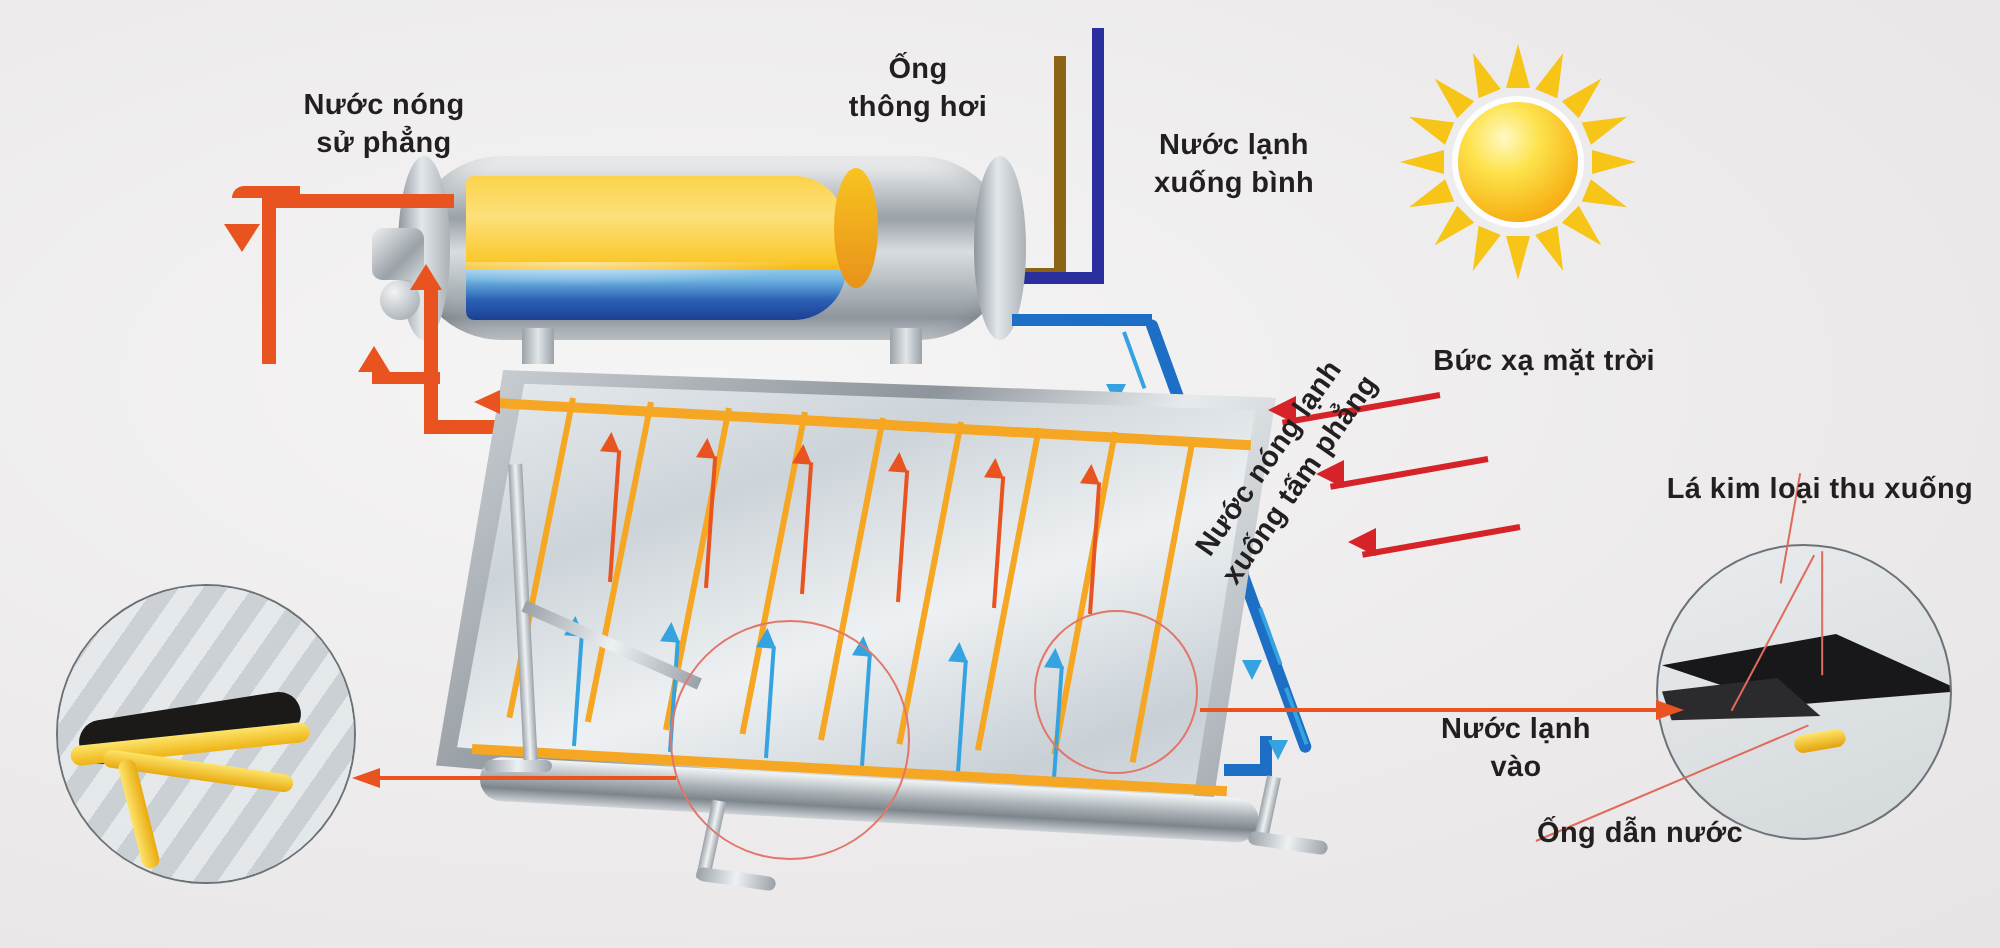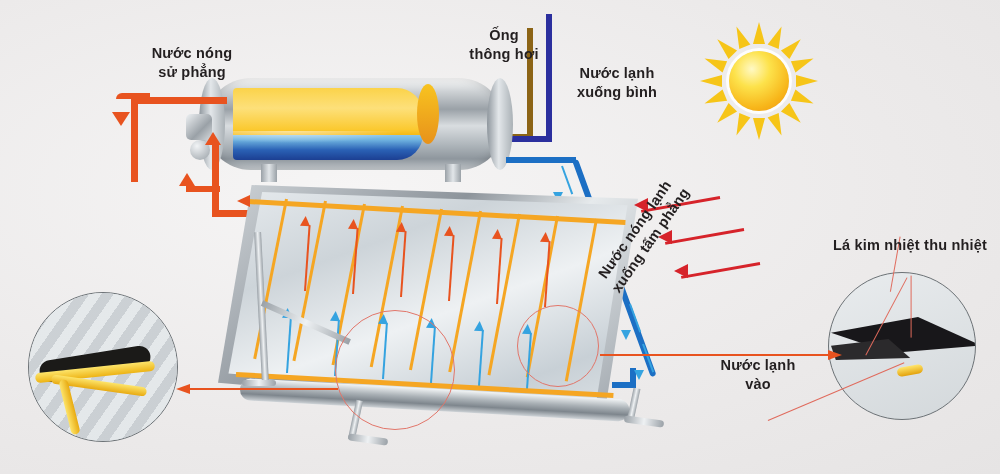--- a/index.html
+++ b/index.html
@@ -298,30 +298,32 @@
   </div>
   <div class="pointer thin" style="left:900px;top:236px;width:56px;transform:rotate(100deg);transform-origin:left center;"></div>
   <div class="pointer thin" style="left:768px;top:420px;width:148px;transform:rotate(-23deg);transform-origin:left center;"></div>
 
   <div class="pointer" style="left:600px;top:354px;width:232px;"></div>
   <div class="phead" style="left:828px;top:350px;border-left:14px solid #e8531f;"></div>
 
   <div class="lbl" style="left:132px;top:44px;width:120px;">Nước nóng
 sử phẳng</div>
 
-  <div class="lbl" style="left:456px;top:26px;width:96px;text-align:center;">Ống
+  <div class="lbl" style="left:411px;top:26px;width:96px;text-align:center;">Ống
 thông hơi</div>
 
   <div class="lbl" style="left:558px;top:64px;width:118px;">Nước lạnh
 xuống bình</div>
 
 
+  <div class="lbl" style="left:686px;top:172px;width:172px;">Bức xạ mặt trời</div>
 
   <div class="lbl" style="left:568px;top:216px;width:150px;transform:rotate(-55deg);transform-origin:50% 50%;">Nước nóng lạnh
 xuống tấm phẳng</div>
 
-  <div class="lbl" style="left:822px;top:236px;width:176px;">Lá kim nhiệt thu nhiệt</div>
+  <div class="lbl" style="left:822px;top:236px;width:176px;">Lá kim loại thu xuống</div>
 
   <div class="lbl" style="left:706px;top:356px;width:104px;">Nước lạnh
 vào</div>
 
+  <div class="lbl" style="left:744px;top:408px;width:152px;">Ống dẫn nước</div>
 
 </div>
 
 </body></html>

